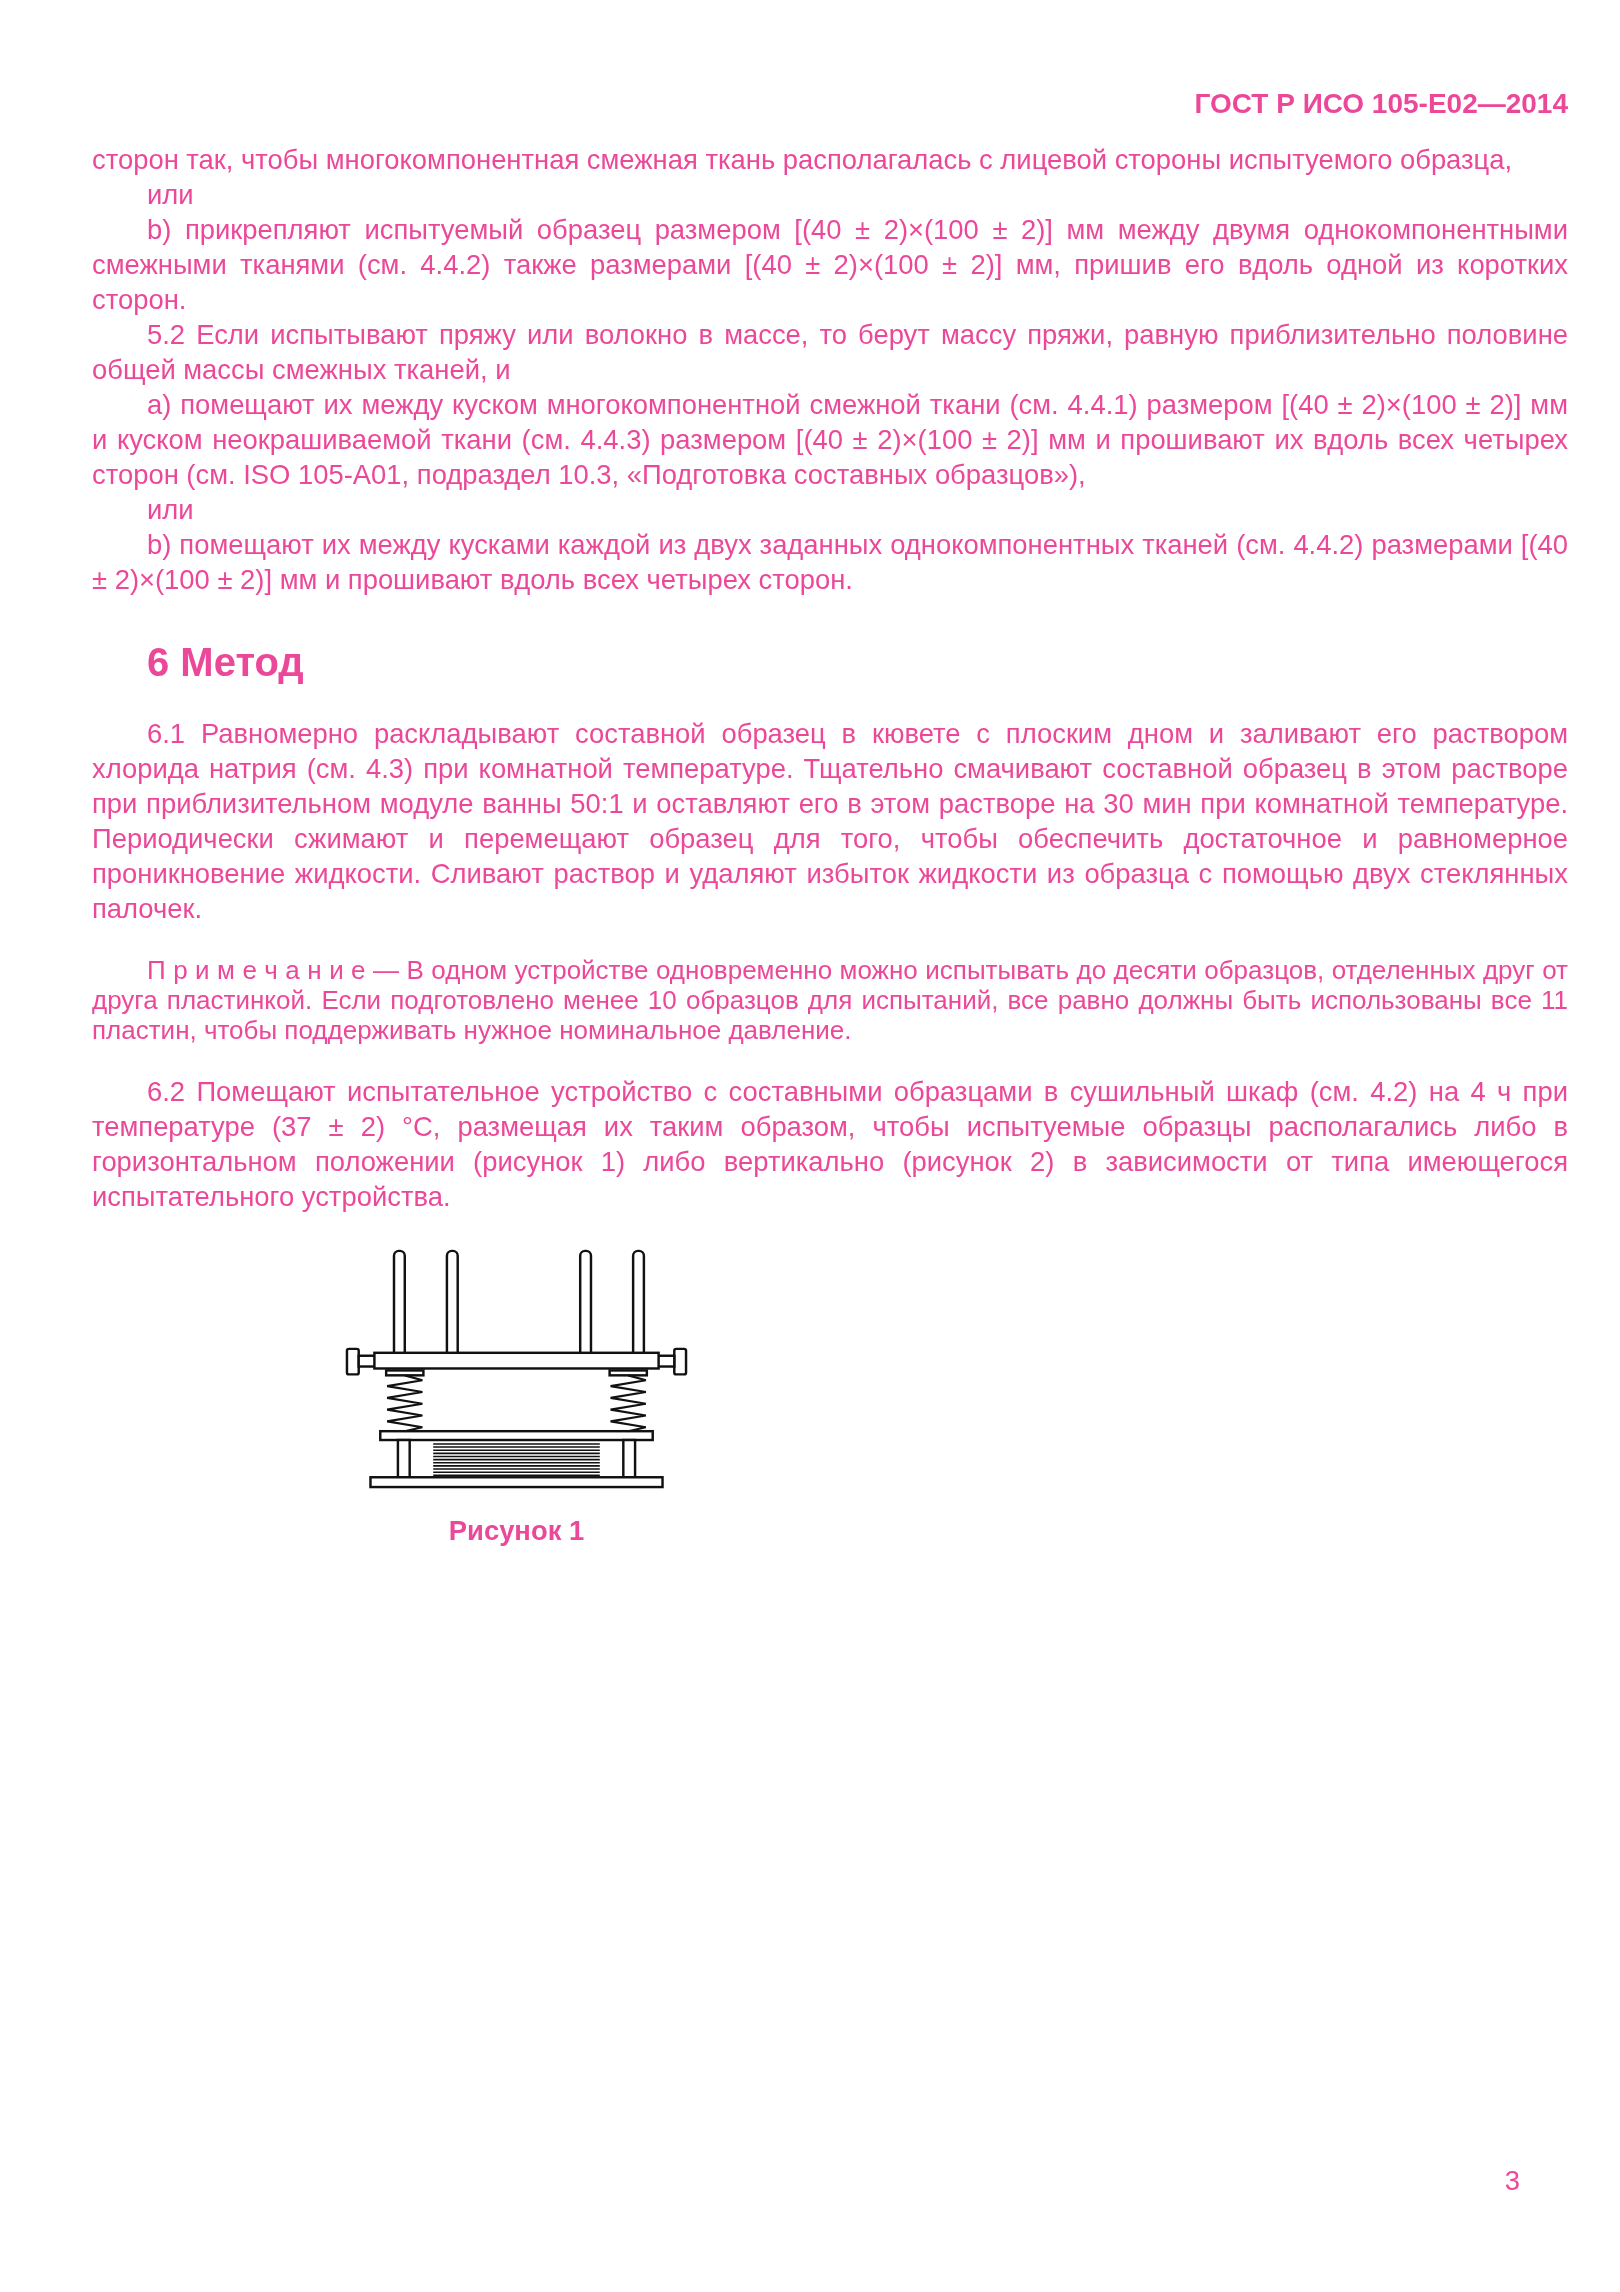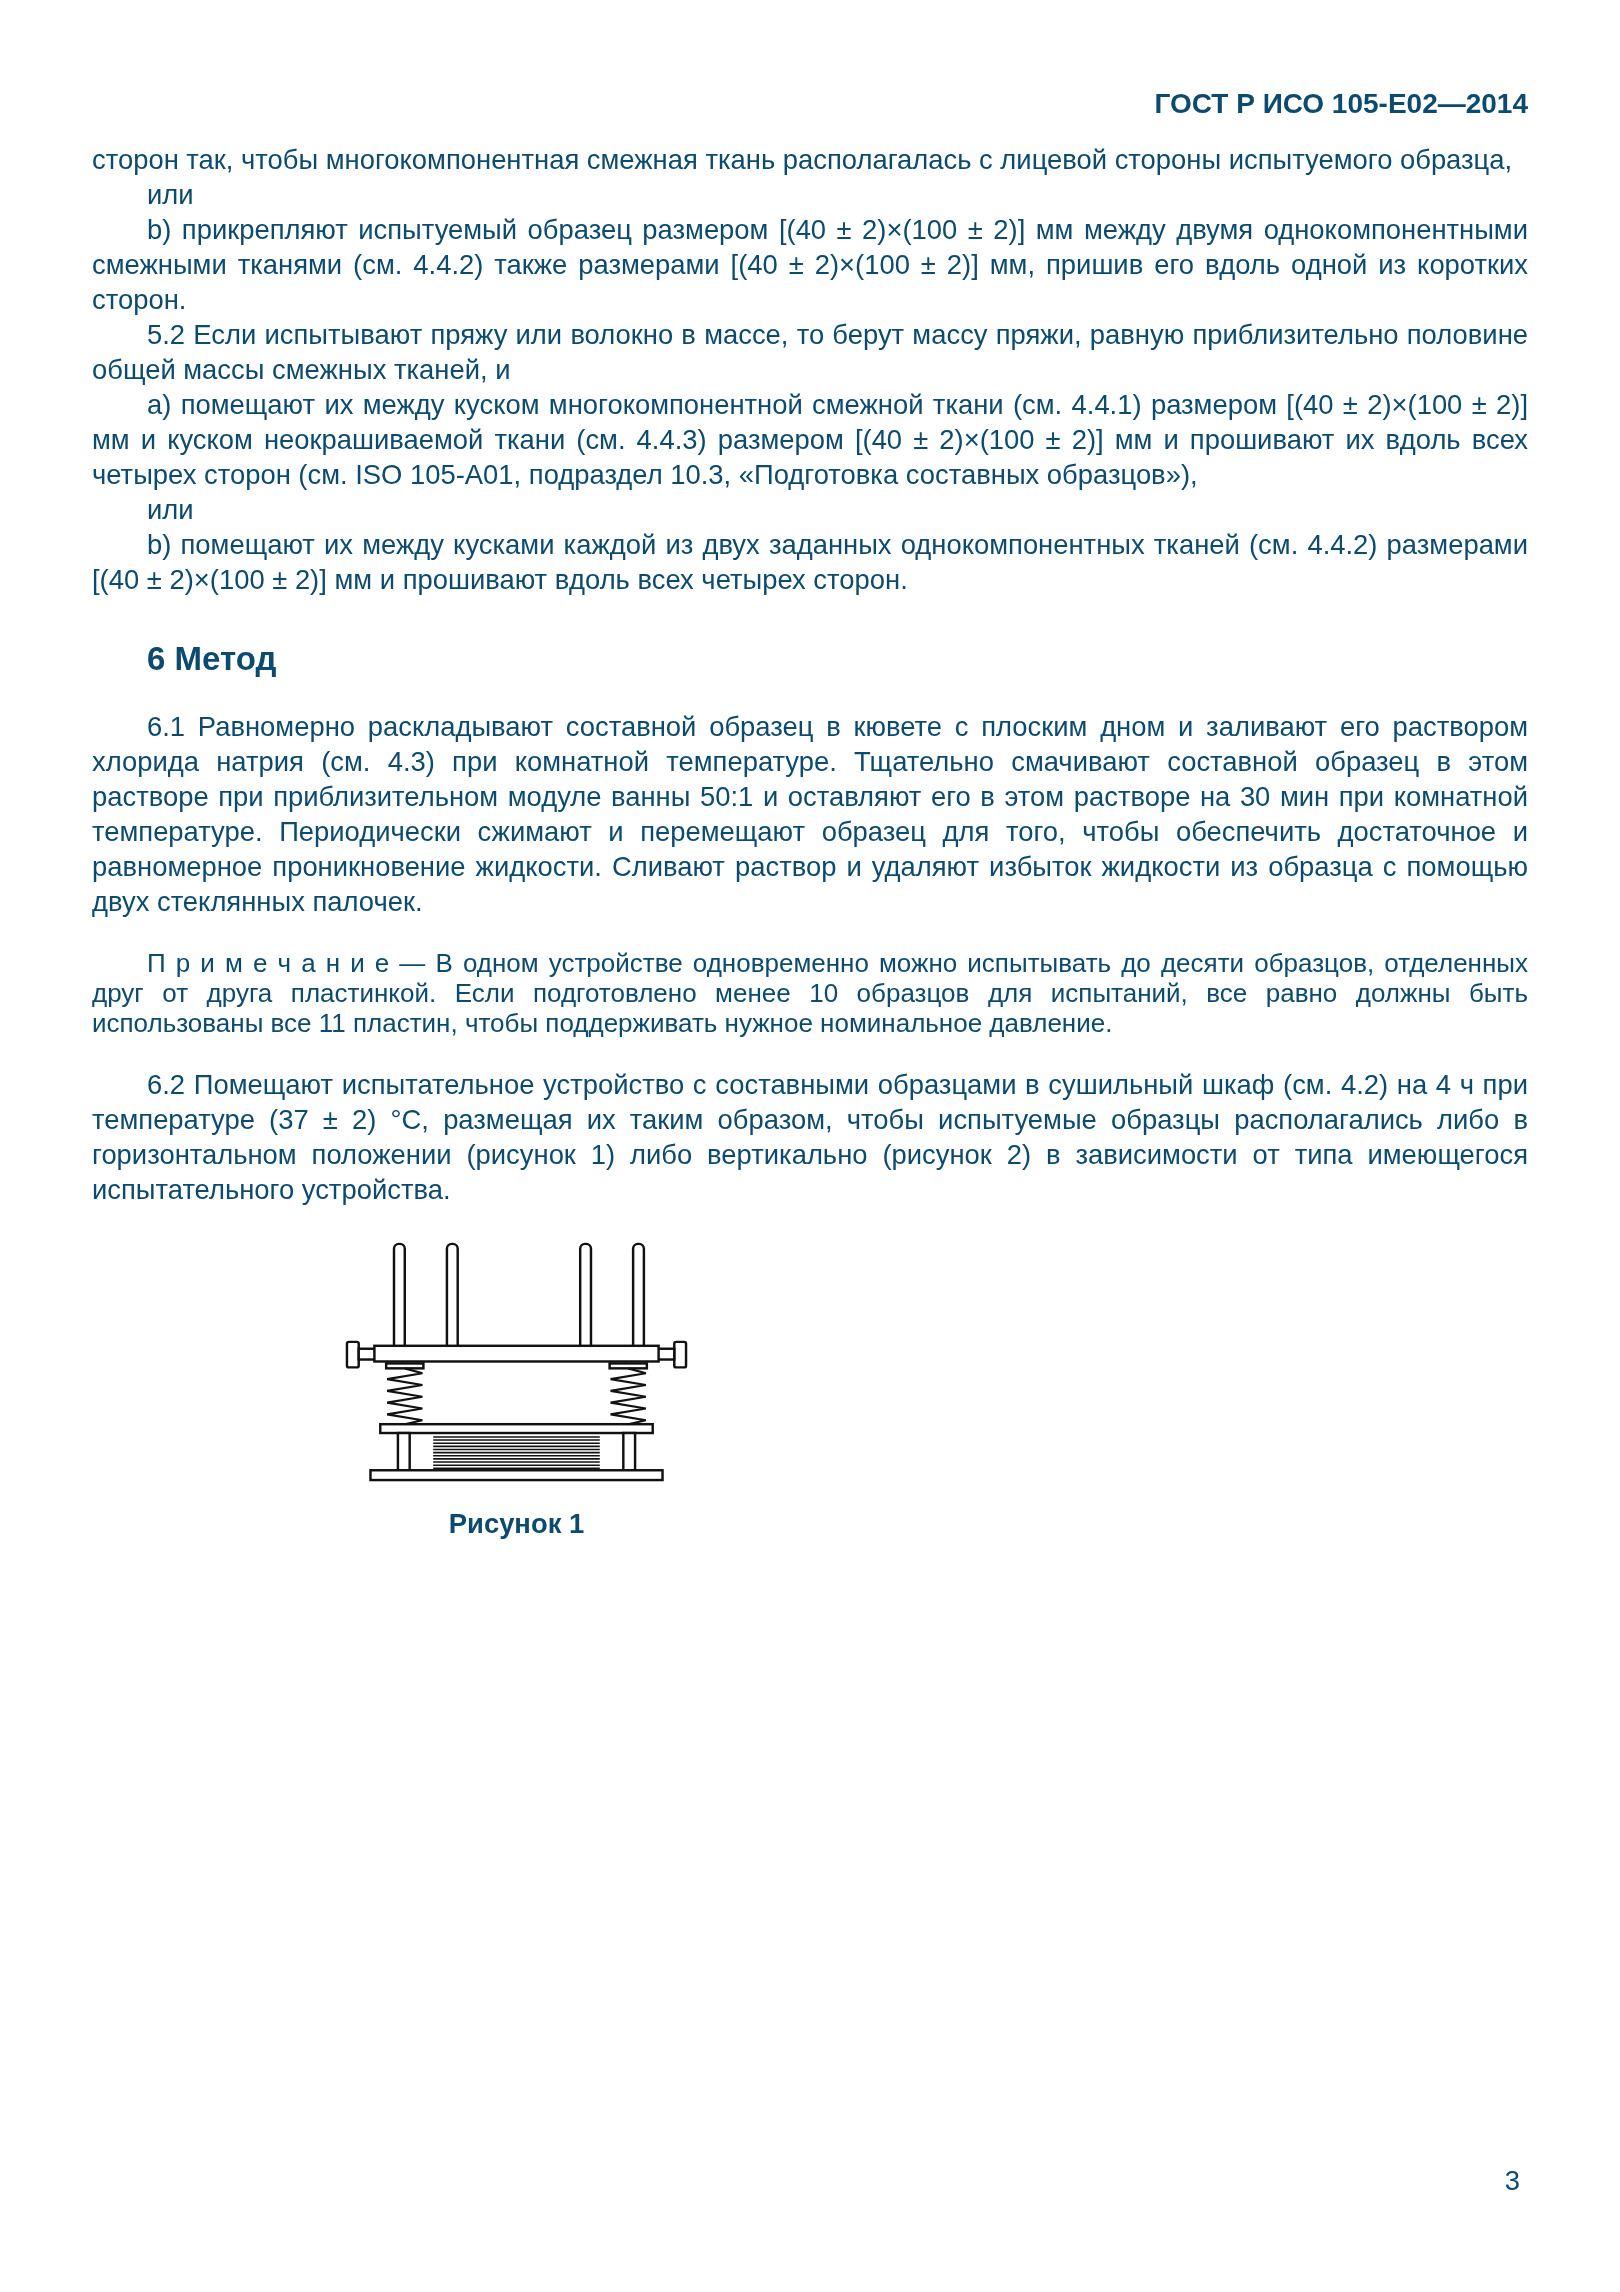--- a/index.html
+++ b/index.html
@@ -3,40 +3,40 @@
 <meta charset="utf-8">
 <style>
   * { box-sizing: border-box; }
   html, body { margin: 0; padding: 0; background: #ffffff; }
   .page {
     width: 1620px;
     height: 2293px;
     background: #ffffff;
     position: relative;
     font-family: "Liberation Sans", sans-serif;
-    color: #0c4a6e;
-    padding: 88px 92px 0 92px;
+    color: #ec4899;
+    padding: 88px 52px 0 92px;
     overflow: hidden;
   }
   .doc-header {
     font-size: 28px;
     font-weight: bold;
     text-align: right;
     margin: 0 0 21.6px 0;
   }
   .para {
     font-size: 27.4px;
     line-height: 35px;
     text-align: justify;
     text-indent: 55px;
     margin: 0;
   }
   .para.no-indent { text-indent: 0; }
   .section-heading {
-    font-size: 33px;
+    font-size: 40px;
     font-weight: bold;
     margin: 43px 0 31px 55px;
   }
   .note {
     font-size: 26px;
     line-height: 30px;
     text-align: justify;
     text-indent: 55px;
     margin: 29px 0;
   }

